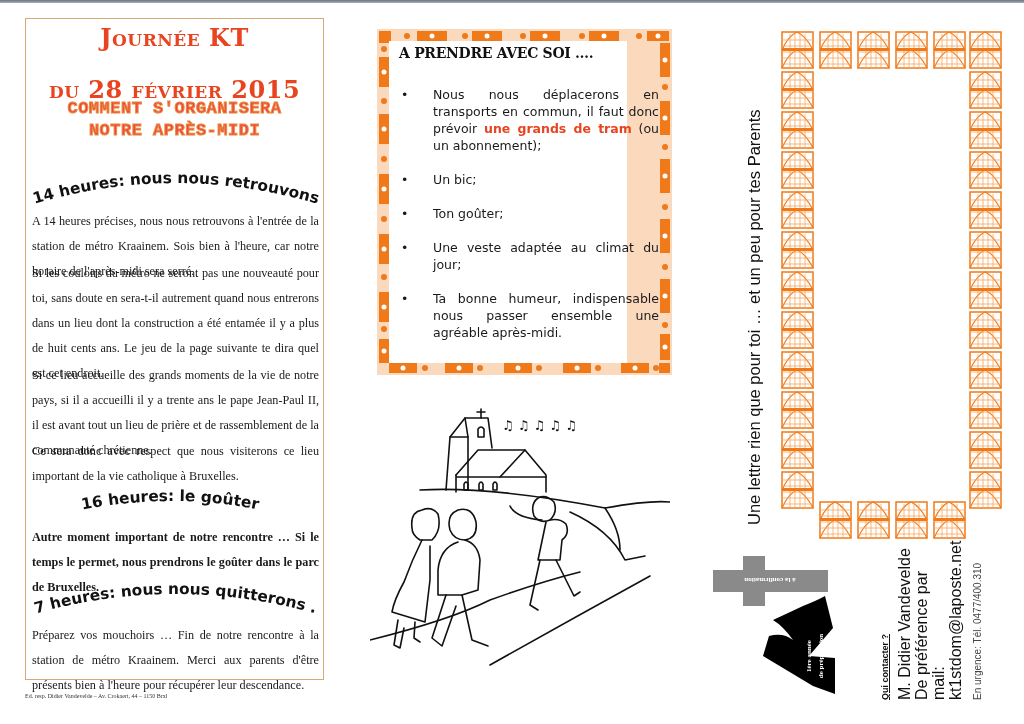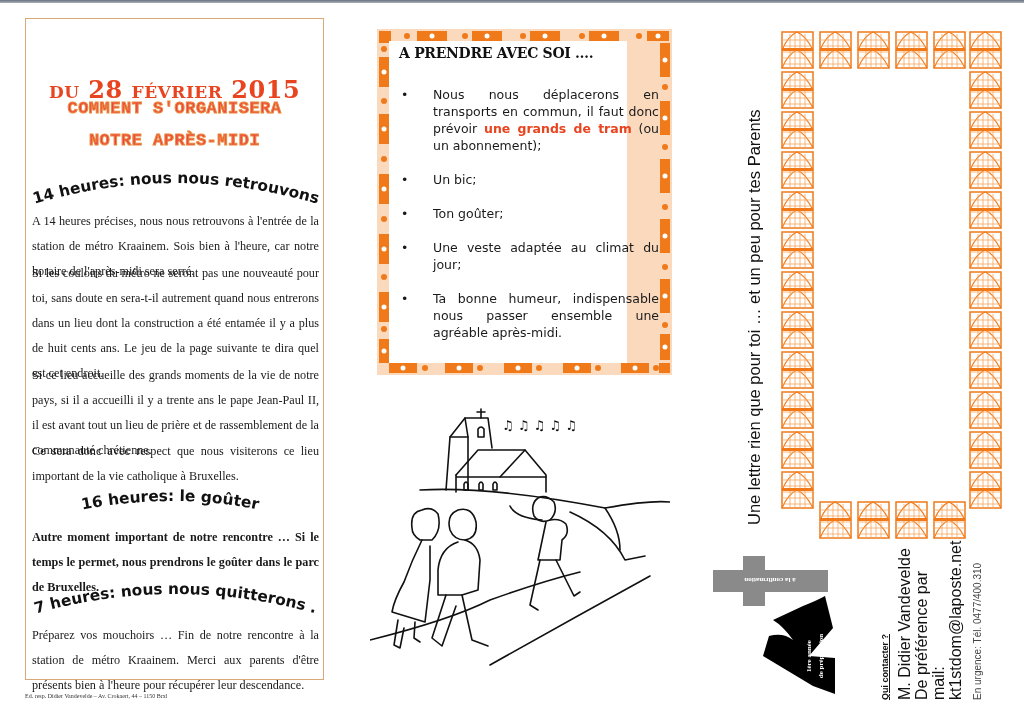--- a/index.html
+++ b/index.html
@@ -7,21 +7,21 @@
   body { position: relative; font-family: "Liberation Serif", serif; color: #222; }
   .topbar { position: absolute; left: 0; top: 0; width: 1024px; height: 3px; background: linear-gradient(#6a7280, #aab0b8); }
 
   
   .left-panel { position: absolute; left: 25px; top: 18px; width: 299px; height: 662px; border: 1px solid #d9a877; background: #fff; }
   .title1 { position: absolute; left: 0; width: 100%; text-align: center; font-family: "DejaVu Serif", serif; font-weight: bold; color: #e8441f; letter-spacing: 0.5px; }
   .title1.l1 { top: 4px; font-size: 24px; font-variant: small-caps; }
   .title1.l2 { top: 36px; font-size: 24px; font-variant: small-caps; margin-top: 20px; }
   .subtitle { position: absolute; left: 0; width: 100%; text-align: center; font-family: Liberation Mono, monospace; font-weight: bold; font-size: 17px; color: #ef4444; -webkit-text-stroke: 1px #e88a3a; letter-spacing: 0.5px; font-variant: small-caps; }
   .subtitle.s1 { top: 80px; }
-  .subtitle.s2 { top: 112px; }
+  .subtitle.s2 { top: 102px; }
   .arc-heading { position: absolute; left: 0; width: 100%; height: 40px; }
   .arc-heading svg { width: 100%; height: 100%; }
   .arc-heading text { font-family: "DejaVu Sans", sans-serif; font-weight: bold; fill: #111; }
   .para { position: absolute; left: 6px; width: 287px; font-size: 12.2px; line-height: 25px; text-align: justify; color: #1a1a1a; }
   .footer-note { position: absolute; left: 25px; top: 693px; font-size: 6px; color: #333; font-family: "Liberation Serif", serif; }
 
   
   .take-box { position: absolute; left: 377px; top: 29px; width: 262px; height: 346px; }
   .take-frame { position: absolute; inset: 0; }
   .take-inner { position: absolute; left: 12px; top: 12px; right: 12px; bottom: 12px; background: #fff; }
@@ -40,20 +40,21 @@
   .contact-label { font-size: 9px; font-weight: bold; text-decoration: underline; color: #111; display: block; height: 16px; }
   .contact-name { font-size: 16px; color: #111; display: block; line-height: 17px; }
   .contact-urgent { font-size: 10px; color: #444; display: block; margin-top: 8px; }
 </style>
 </head>
 <body>
 
 <div class="topbar"></div>
 
 <div class="left-panel">
+  <div class="title1 l1">Journée KT</div>
   <div class="title1 l2">du 28 février 2015</div>
   <div class="subtitle s1">COMMENT S'ORGANISERA</div>
   <div class="subtitle s2">NOTRE APRÈS-MIDI</div>
 
   <div class="arc-heading" style="top:148px;">
     <svg viewBox="0 0 299 40">
       <path id="arc1" d="M 12 36 Q 150 -4 290 36" fill="none"></path>
       <text font-size="15.5"><textPath href="#arc1" startOffset="50%" text-anchor="middle">14 heures: nous nous retrouvons</textPath></text>
     </svg>
   </div>

